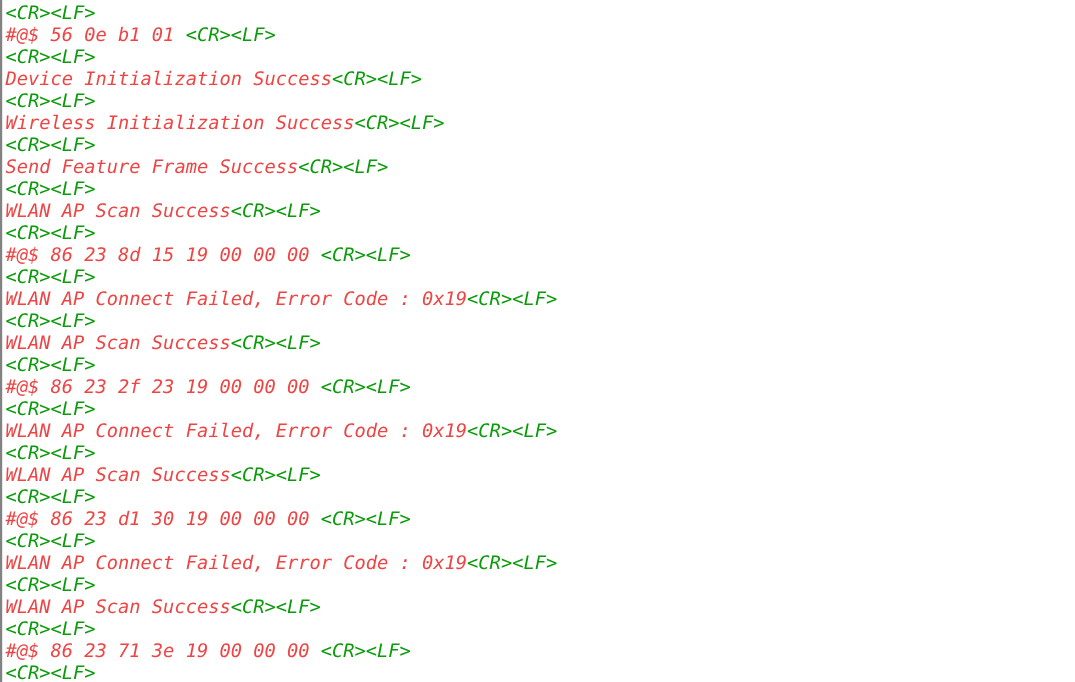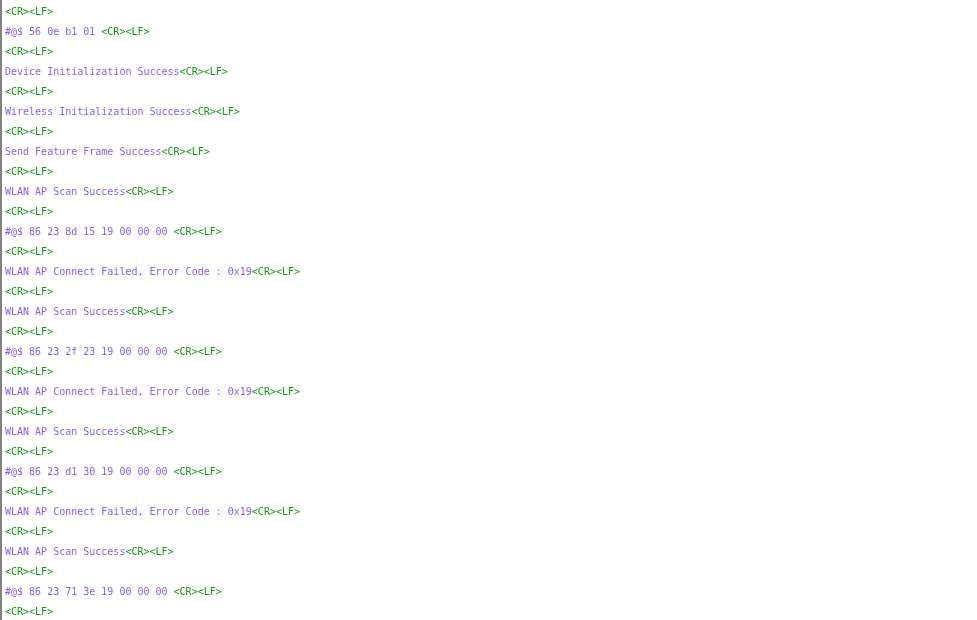--- a/index.html
+++ b/index.html
@@ -46,25 +46,26 @@
     line-height: 20px;
     letter-spacing: 0px;
     white-space: pre;
     -webkit-font-smoothing: none;
   }
 
   .log-line {
     height: 20px;
     line-height: 20px;
     white-space: pre;
-    font-size: 10px;
+    font-size: 17px;
+    font-style: italic;
   }
 
   .seg-data {
-    color: #8b5cf6;
+    color: #ef4444;
   }
   .seg-eol {
     color: #0a9b0a;
   }
 </style>
 </head>
 <body>
 
 <div id="terminal-viewport">
 

